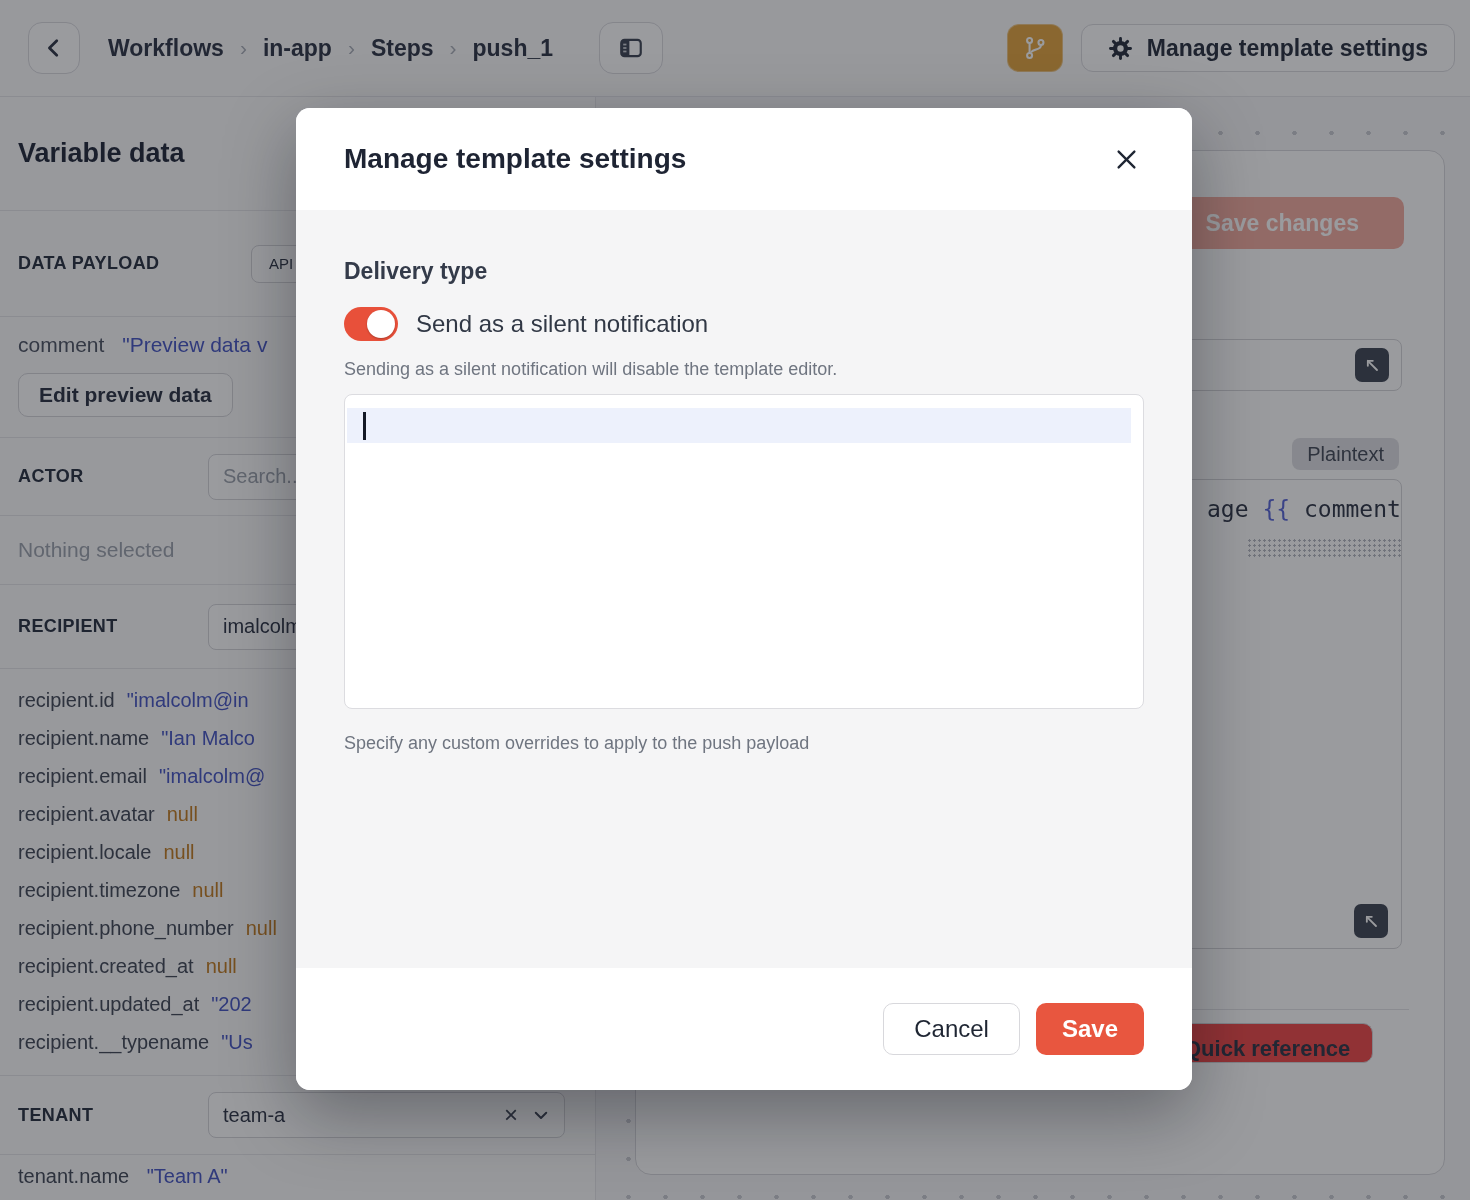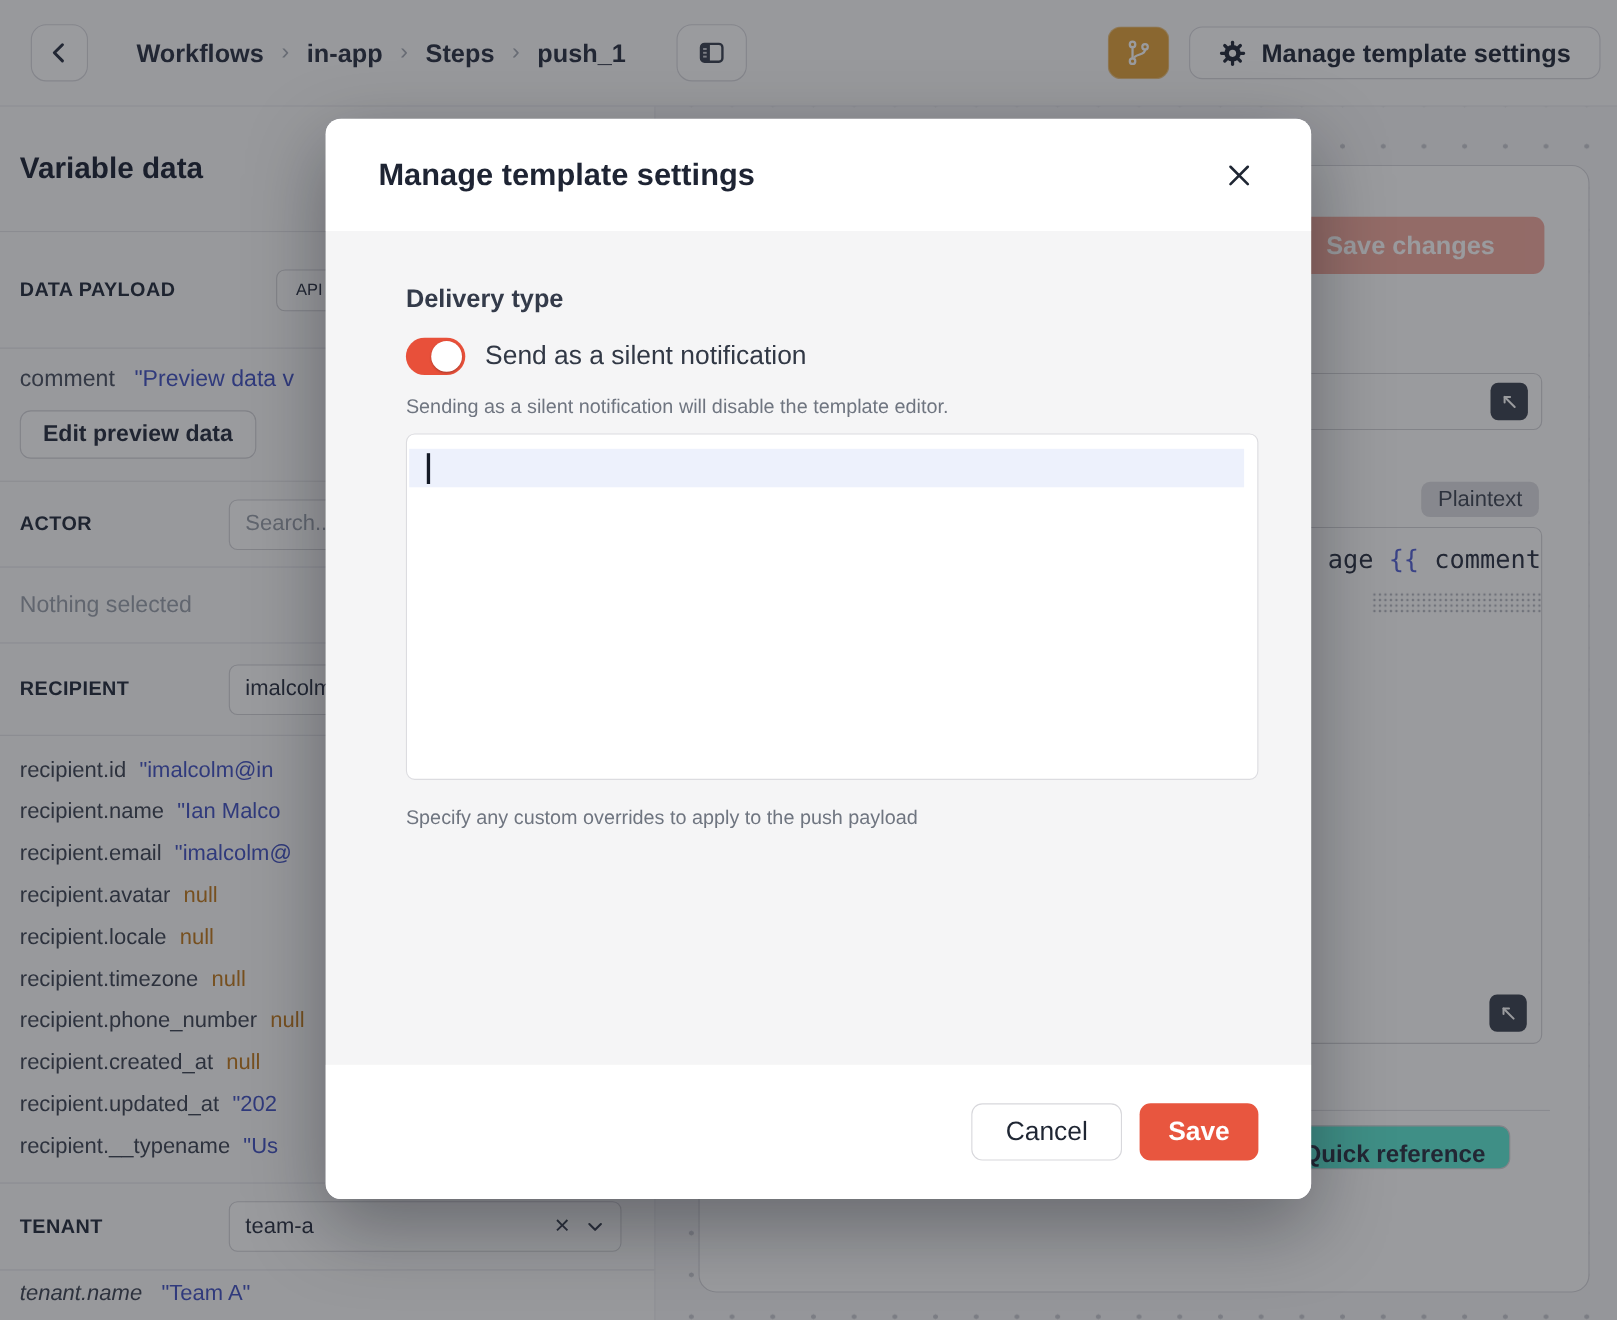--- a/index.html
+++ b/index.html
@@ -17,21 +17,21 @@
   .topbar {
     position:absolute; top:0; left:0; right:0; height:97px;
     background:#FBFBFC; border-bottom:1px solid #E4E4E8;
     display:flex; align-items:center;
   }
   .icon-btn {
     border:1px solid #D9D9DE; background:#fff; border-radius:14px;
     display:flex; align-items:center; justify-content:center; cursor:pointer;
   }
   .back-btn { width:52px; height:52px; margin-left:28px; }
-  .breadcrumb { display:flex; align-items:center; gap:16px; margin-left:44px;
+  .breadcrumb { display:flex; align-items:center; gap:16px; margin-left:28px;
     font-size:23px; font-weight:600; color:#2A3142; }
   .crumb { cursor:pointer; }
   .crumb-sep { color:#A6ABB5; font-weight:400; font-size:21px; }
   .panel-toggle { width:64px; height:52px; margin-left:46px; }
   .topbar-right { margin-left:auto; margin-right:15px; display:flex; align-items:center; gap:18px; }
   .commit-btn { width:56px; height:48px; border-radius:12px; background:#E2A33C;
     border:1px solid rgba(255,255,255,.35); display:flex; align-items:center; justify-content:center; cursor:pointer; }
   .manage-btn { height:48px; padding:0 26px; border:1px solid #D9D9DE; background:#fff;
     border-radius:12px; display:flex; align-items:center; gap:14px; font-size:23px;
     font-weight:700; color:#222A3A; cursor:pointer; }
@@ -91,37 +91,37 @@
     border:1px solid #D4D4D8; border-radius:8px; background:#fff; overflow:hidden; }
   .code-line { position:absolute; top:16px; left:545px; font-family:"DejaVu Sans Mono", monospace;
     font-size:23px; color:#2A3142; white-space:pre; }
   .liquid { color:#5563D6; }
   .dotted-strip { position:absolute; top:58px; left:585px; width:175px; height:20px; border-radius:3px;
     background-image:radial-gradient(rgba(120,125,140,.55) 1px, transparent 1.4px);
     background-size:5px 5px; }
   .code-preview .expand-chip { right:13px; bottom:10px; }
   .card-footer { position:absolute; top:858px; left:25px; right:35px; border-top:1px solid #E2E2E6; }
   .quick-ref-btn { position:absolute; top:872px; left:525px; height:40px; padding:12px 22px;
-    border:1px solid #D4D4D8; border-radius:10px; background:#5eead4; font-size:22px; font-weight:600;
+    border:1px solid #D4D4D8; border-radius:10px; background:#ef4444; font-size:22px; font-weight:600;
     color:#2A3142; font-family:inherit; cursor:pointer; }
 
   
   .overlay { position:absolute; inset:0; background:rgba(25,27,34,0.44); }
   .modal {
     position:absolute; left:296px; top:108px; width:896px; height:982px;
     background:#F5F5F6; border-radius:14px; overflow:hidden;
     box-shadow:0 24px 70px rgba(10,12,20,.35);
     display:flex; flex-direction:column;
   }
   .modal-header { height:102px; background:#fff; flex:0 0 auto;
     display:flex; align-items:center; padding:0 48px; }
   .modal-title { font-size:28px; font-weight:700; color:#1E2433; }
   .modal-close { margin-left:auto; width:36px; height:36px; display:flex; align-items:center;
     justify-content:center; cursor:pointer; }
-  .modal-body { flex:1 1 auto; padding:48px 48px 0;margin-left:25px; }
+  .modal-body { flex:1 1 auto; padding:48px 48px 0; }
   .section-label { font-size:23px; font-weight:600; color:#343B4A; }
   .toggle-row { margin-top:22px; display:flex; align-items:center; gap:18px; }
   .toggle { width:54px; height:34px; border-radius:17px; background:#E8503A; position:relative; cursor:pointer; flex:0 0 auto; }
   .toggle .knob { position:absolute; top:3px; right:3px; width:28px; height:28px; border-radius:50%;
     background:#fff; box-shadow:0 1px 2px rgba(0,0,0,.25); }
   .toggle-label { font-size:24px; color:#313845; }
   .helper-text { margin-top:18px; font-size:18px; color:#6F7580; }
   .payload-head { margin-top:52px; display:flex; align-items:center; }
   .lang-badge { margin-left:auto; height:34px; padding:0 14px; background:#E3E3E7; border-radius:8px;
     display:flex; align-items:center; gap:9px; font-size:20px; color:#4B5563; }
@@ -285,21 +285,21 @@
           <span>
             <svg width="18" height="18" viewBox="0 0 24 24" fill="none" stroke="#3A4150" stroke-width="2.6" stroke-linecap="round" stroke-linejoin="round">
                 <polyline points="5 9 12 16 19 9"></polyline>
               </svg>
           </span>
         </span>
       </span>
     </div>
 
     <div class="partial-row">
-      <span class="k" style="color:#3D4453; margin-right:12px;font-style:italic;">tenant.name</span>
+      <span class="k" style="color:#3D4453; margin-right:12px;">tenant.name</span>
       <span class="v-str">"Team A"</span>
     </div>
   </div>
 
   <div class="canvas">
     <div class="editor-card">
       <button class="save-changes-btn">Save changes</button>
 
       <div class="field-box">
         <span class="expand-chip">

